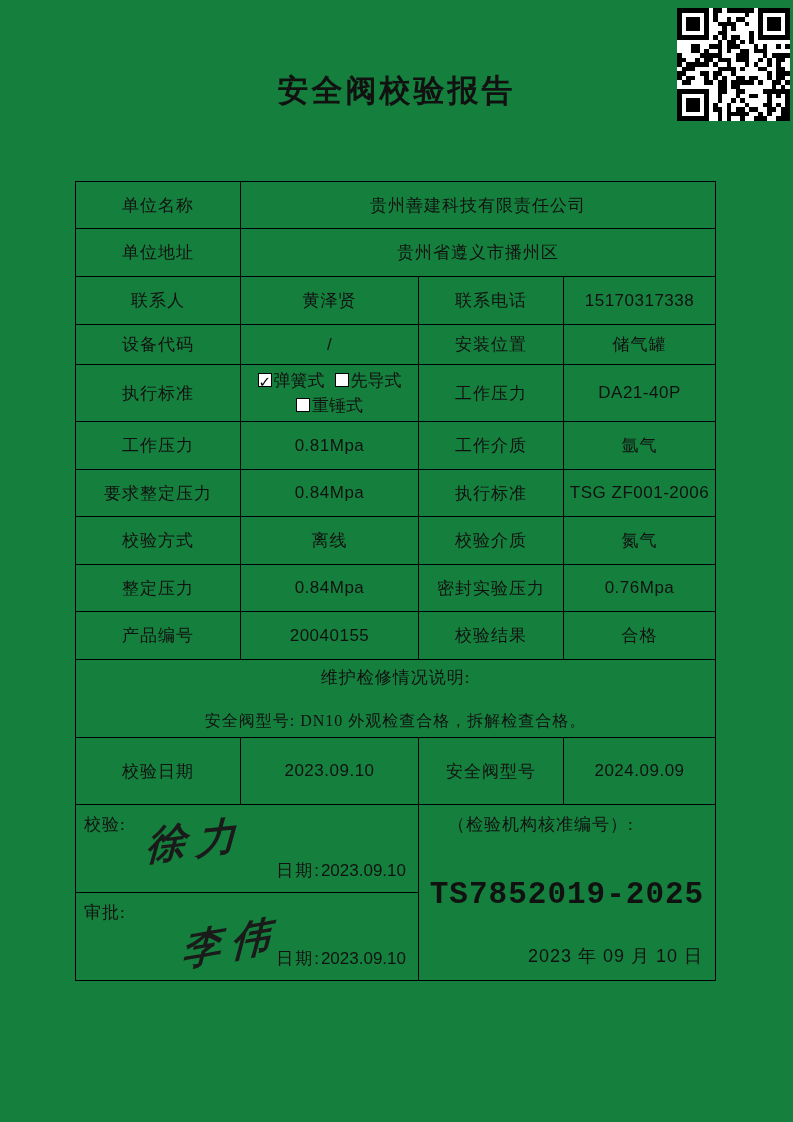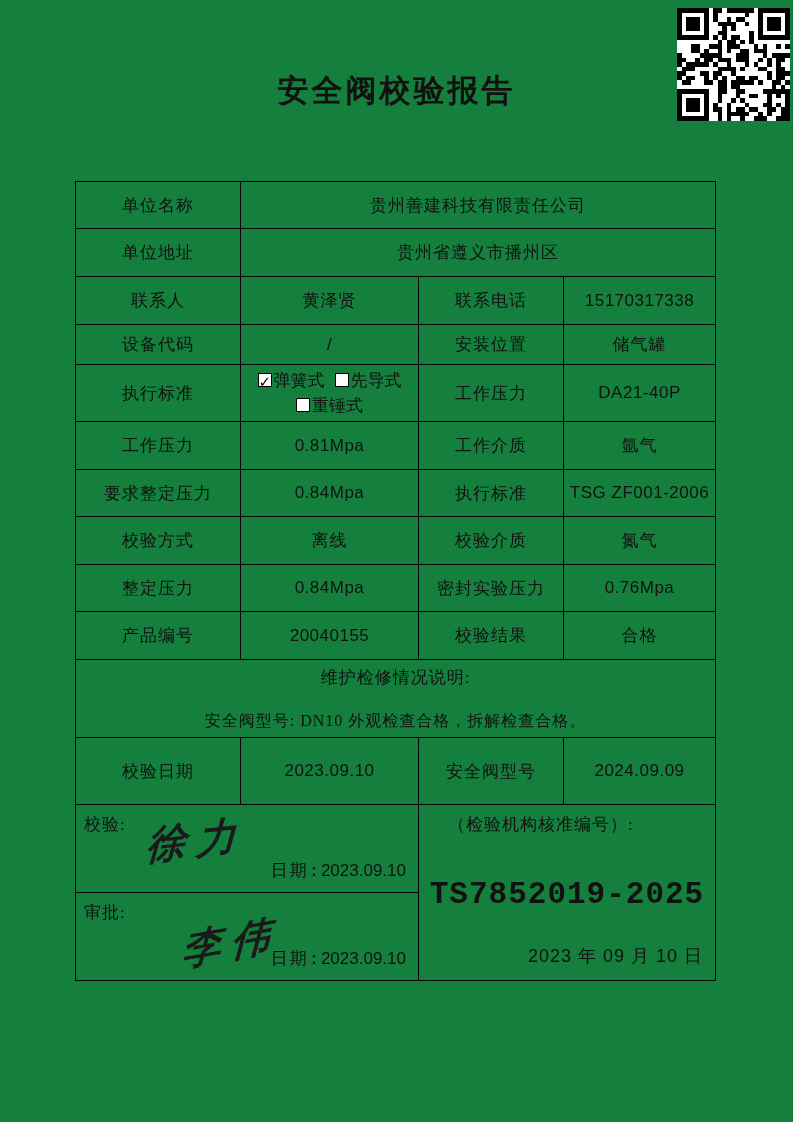--- a/index.html
+++ b/index.html
@@ -66,21 +66,21 @@
   
   td.maint { text-align: left; vertical-align: top; padding: 12px 10px 8px 10px; }
   .maint-line1 { font-size: 17px; letter-spacing: 1px; }
   .maint-line2 { font-size: 16px; letter-spacing: 1px; margin-top: 22px; }
 
   
   td.sigcell { position: relative; text-align: left; vertical-align: top; padding: 0; }
   .sig-label { position: absolute; left: 8px; top: 8px; font-size: 17px; letter-spacing: 1px; text-align: right; }
   .sig-date  { position: absolute; right: 12px; bottom: 10px; font-size: 17px;
                font-family: "Liberation Sans", "DejaVu Sans", sans-serif; }
-  .sig-date .dlab { font-family: Liberation Mono, monospace; letter-spacing: 2px; margin-top: 38px; }
+  .sig-date .dlab { font-family: Liberation Sans, sans-serif; letter-spacing: 2px; margin-top: 38px; }
   .signature {
     position: absolute; display: inline-block;
     font-size: 40px; font-style: italic; font-weight: bold;
     font-family: "DejaVu Serif", serif;
     transform: rotate(-6deg) skewX(-8deg);
     letter-spacing: 10px; color: #1a1a1a; white-space: nowrap;
   }
   .signature.sig-verify { left: 70px; top: 8px; }
   .signature.sig-approve { left: 105px; top: 22px; transform: rotate(-10deg) skewX(-12deg); }
 

